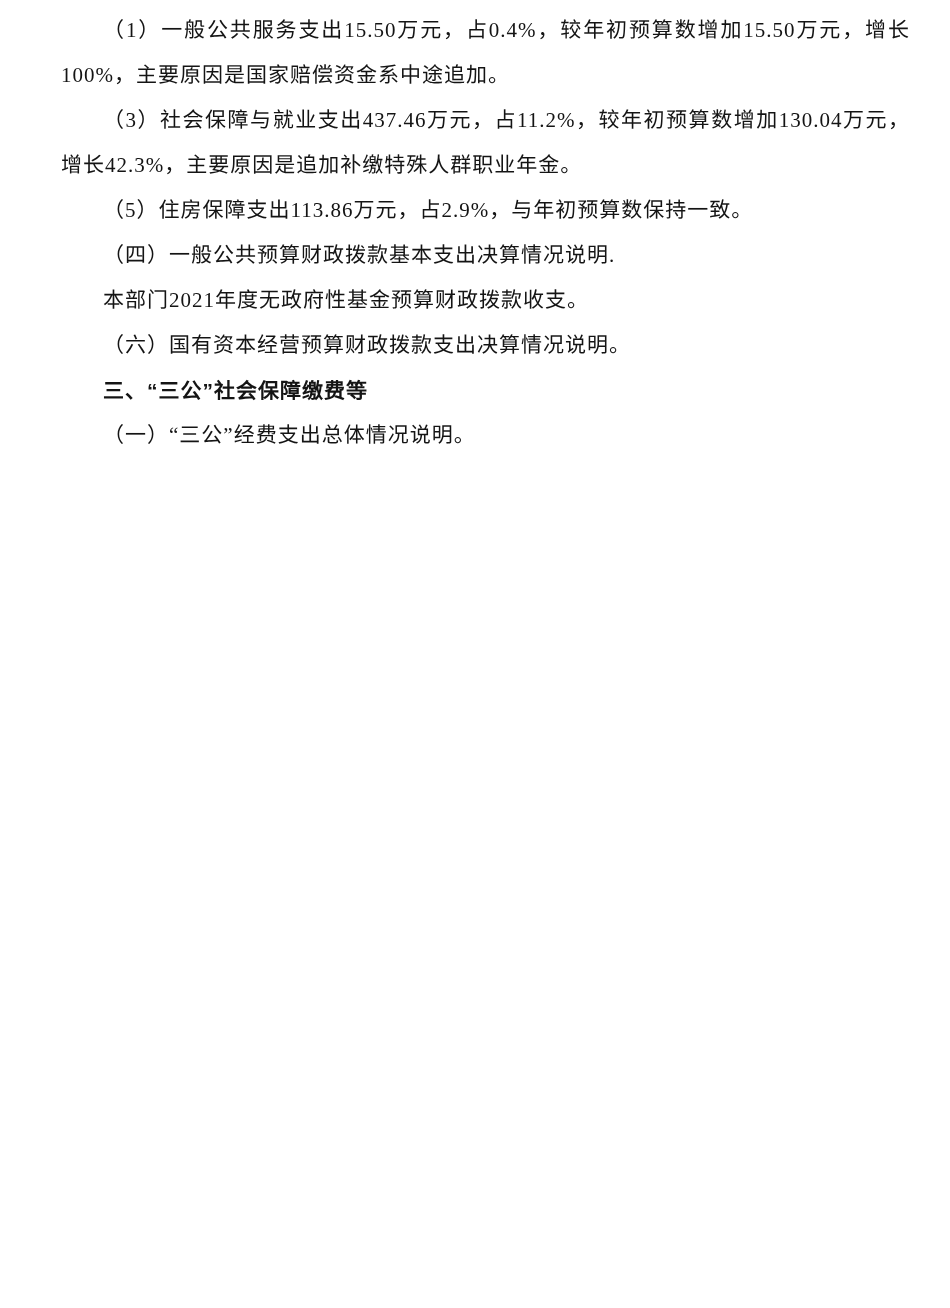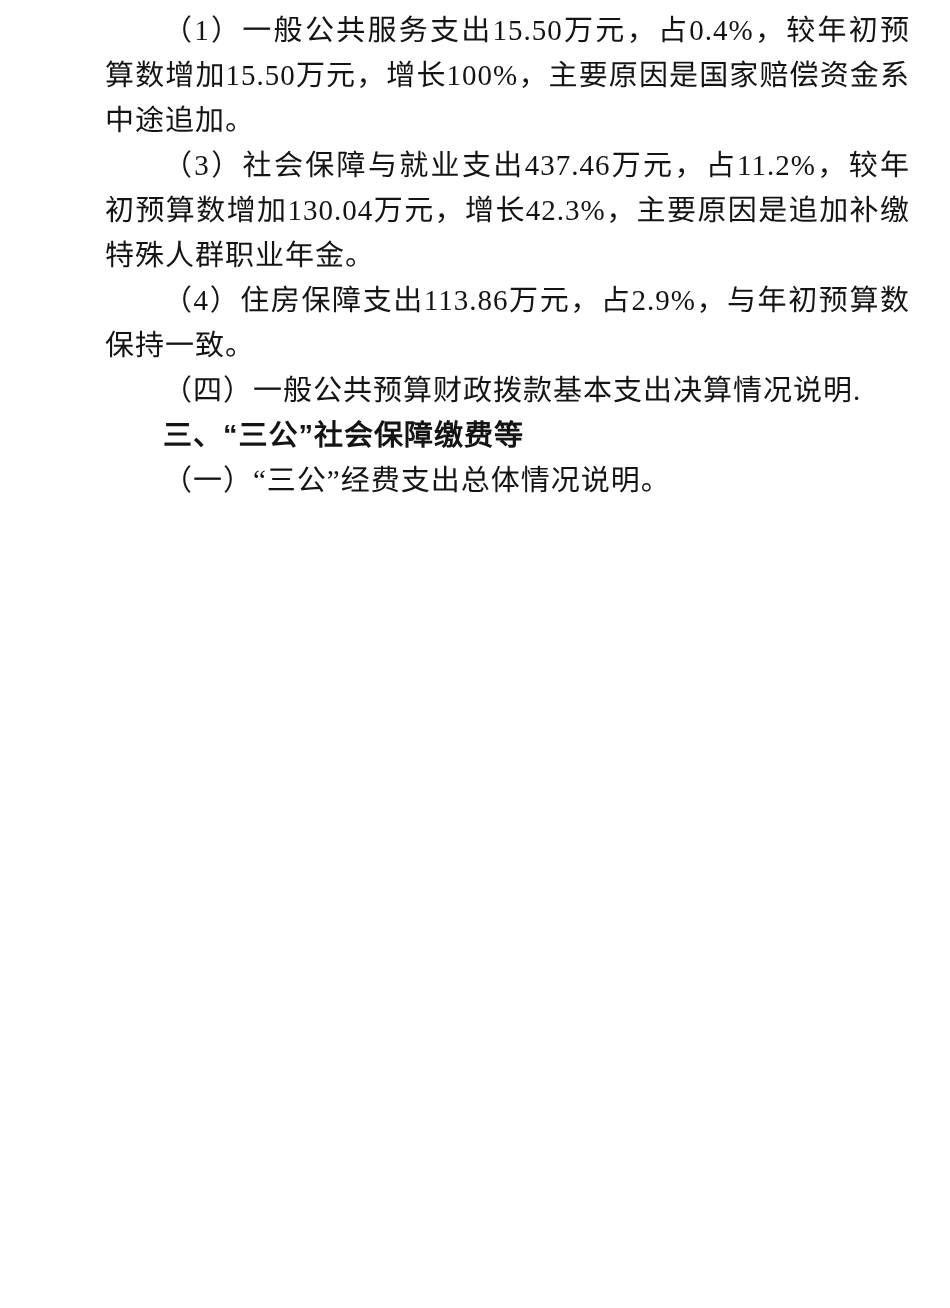--- a/index.html
+++ b/index.html
@@ -11,23 +11,23 @@
     position: relative;
     width: 950px;
     height: 1308px;
     background: #ffffff;
     overflow: hidden;
   }
   .content {
     box-sizing: border-box;
     width: 100%;
     height: 100%;
-    padding: 8px 40px 0 105px;
+    padding: 8px 40px 0 61px;
     font-family: "Liberation Serif", "DejaVu Serif", serif;
-    font-size: 29px;
+    font-size: 21px;
     line-height: 45px;
     letter-spacing: 1px;
     color: #141414;
     text-align: justify;
   }
   .content p {
     margin: 0;
     padding: 0;
     text-indent: 2em;
   }
@@ -41,18 +41,20 @@
     font-weight: 400;
   }
 </style>
 </head>
 <body>
 
 <div class="page" style="background: rgb(255, 255, 255);">
   <div class="content" style="color: rgb(20, 20, 20);">
       <p class="body">（1）一般公共服务支出15.50万元，占0.4%，较年初预算数增加15.50万元，增长100%，主要原因是国家赔偿资金系中途追加。</p>
       <p class="body">（3）社会保障与就业支出437.46万元，占11.2%，较年初预算数增加130.04万元，增长42.3%，主要原因是追加补缴特殊人群职业年金。</p>
-      <p class="body">（4）住房保障支出113.86万元，占2.9%，与年初预算数保持一致。</p>
+      <p class="body">（5）住房保障支出113.86万元，占2.9%，与年初预算数保持一致。</p>
       <p class="subheading">（四）一般公共预算财政拨款基本支出决算情况说明.</p>
+      <p class="body">本部门2021年度无政府性基金预算财政拨款收支。</p>
+      <p class="subheading">（六）国有资本经营预算财政拨款支出决算情况说明。</p>
       <p class="heading">三、“三公”社会保障缴费等</p>
       <p class="subheading">（一）“三公”经费支出总体情况说明。</p>
     </div>
 </div>
 
 </body></html>

